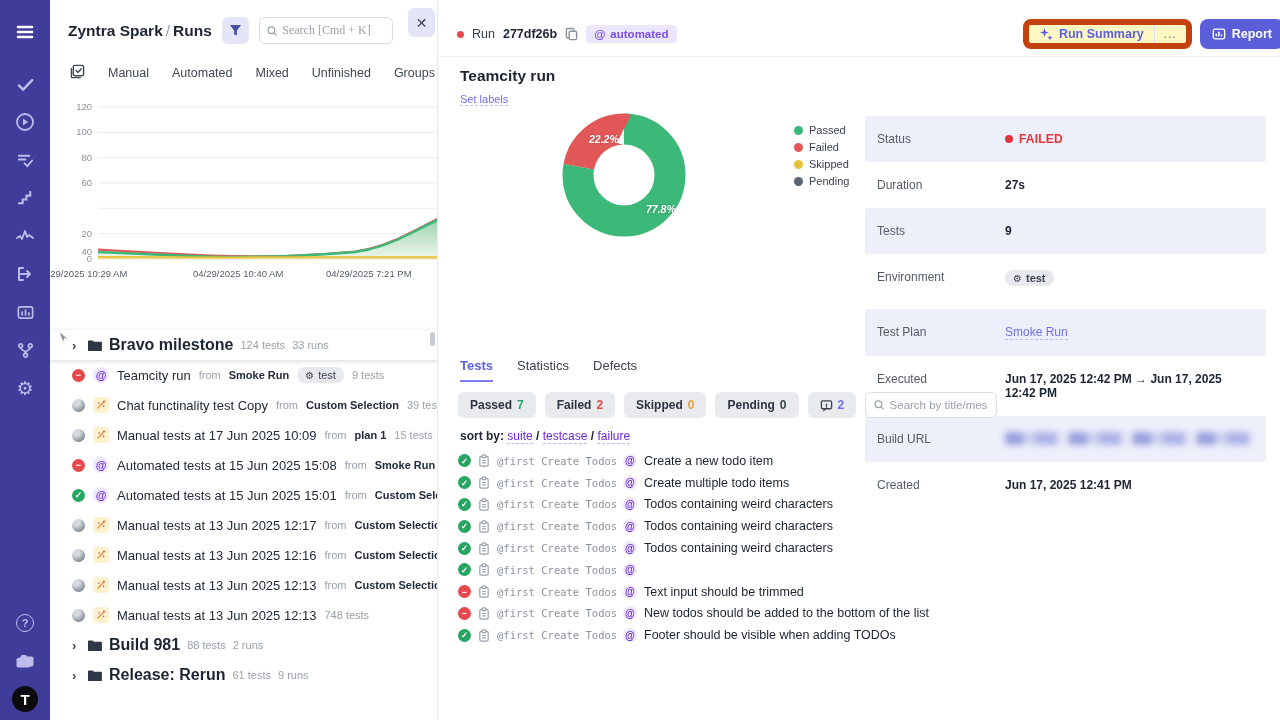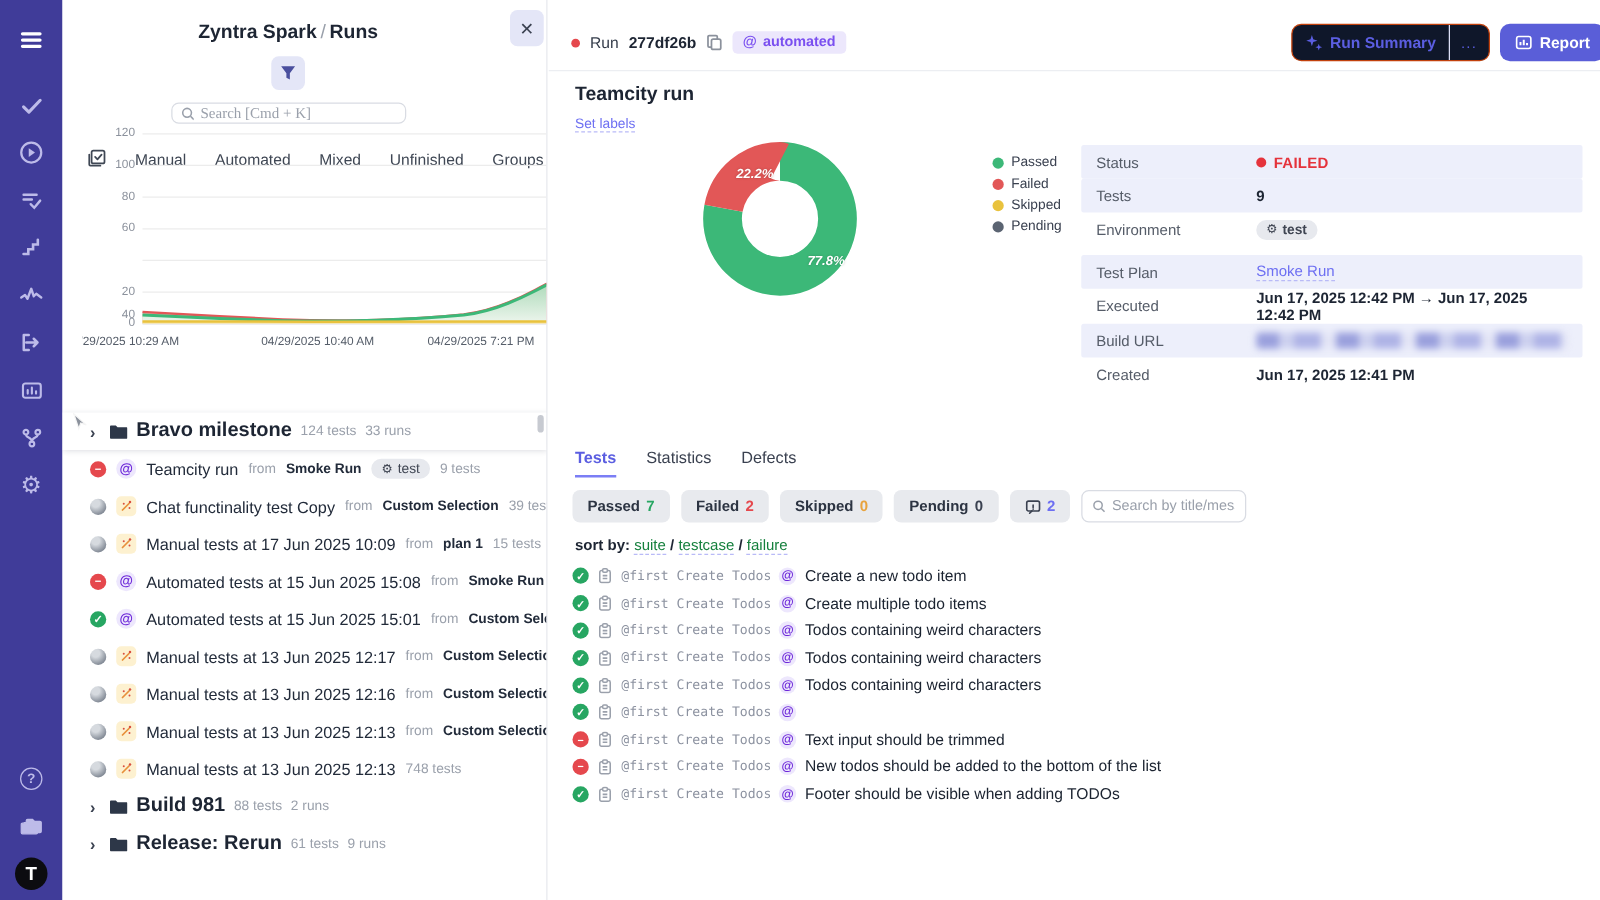--- a/index.html
+++ b/index.html
@@ -15,37 +15,37 @@
   .sb-ico.bright svg { stroke:#ffffff; }
   .sb-bottom { position:absolute; bottom:8px; left:0; width:50px; display:flex; flex-direction:column; align-items:center; }
   .help-circle { width:18px; height:18px; border:1.6px solid #bdbbe9; border-radius:50%;
     color:#bdbbe9; font-size:11px; font-weight:700; display:flex; align-items:center; justify-content:center; }
   .logo-circle { width:26px; height:26px; background:#0c0c10; border-radius:50%; color:#fff;
     font-weight:700; font-size:15px; display:flex; align-items:center; justify-content:center; }
 
   
   .lp { position:absolute; left:50px; top:0; width:388px; height:720px; background:#fff;
     border-right:1px solid #e7e9ee; overflow:hidden; }
-  .lp-header { display:flex; align-items:center; gap:10px; padding:17px 44px 0 18px;flex-direction:column; }
+  .lp-header { display:flex; align-items:center; gap:10px; padding:17px 44px 0 18px; }
   .lp-title { font-size:15.5px; font-weight:700; white-space:nowrap; }
   .lp-title .sep { color:#9aa0ab; font-weight:400; padding:0 3px; }
   .sq-btn { width:27px; height:27px; background:#e4e6f7; border:none; border-radius:6px;
     display:flex; align-items:center; justify-content:center; cursor:pointer; flex:none; }
   .lp-close { position:absolute; right:2px; top:8px; width:27px; height:29px; font-size:14px; color:#3a4150; }
   .search-box { flex:1; height:27px; border:1px solid #d9dce3; border-radius:6px; background:#fff;
     display:flex; align-items:center; padding:0 7px; gap:5px; min-width:0; }
   .search-box input { border:none; outline:none; width:100%; font-size:12px; color:#3a4150;
     font-family:Liberation Serif, serif; background:transparent; }
   .search-box input::placeholder { color:#9aa0ab; }
 
   .lp-tabs { display:flex; align-items:center; gap:23px; margin:20px 0 0 20px; font-size:12.5px; color:#3f4754; }
   .lp-tab { cursor:pointer; white-space:nowrap; }
 
   
-  .chart-wrap { position:absolute; left:16px; top:98px; width:424px; height:190px; overflow:hidden; }
+  .chart-wrap { position:absolute; left:0; top:98px; width:424px; height:190px; overflow:hidden; }
   .ytick { position:absolute; width:40px; text-align:right; font-size:9.5px; color:#8b919c; }
   .xtick { position:absolute; font-size:9.5px; color:#555d69; white-space:nowrap; }
 
   
   .runs { position:absolute; left:0; top:330px; width:388px; }
   .run-row, .folder-row { height:30px; display:flex; align-items:center; gap:8px; padding:0 6px 0 22px;
     cursor:pointer; white-space:nowrap; overflow:hidden; }
   .folder-row { gap:7px; }
   .row-hl { background:#fff; box-shadow:0 1px 5px rgba(30,35,60,.18); position:relative; }
   .st-icon { width:13px; height:13px; border-radius:50%; flex:none; display:flex; align-items:center;
@@ -69,22 +69,22 @@
 
   
   .rp { position:absolute; left:439px; top:12px; width:939px; height:720px; background:#fff;border-radius:29px; }
   .rp-header { height:45px; border-bottom:1px solid #eceef2; display:flex; align-items:center; padding:0 18px; gap:8px; }
   .red-dot { width:7px; height:7px; background:#e5484d; border-radius:50%; flex:none; }
   .run-lbl { font-size:12.5px; color:#333b49; }
   .run-id { font-size:12.5px; font-weight:700; color:#1d2533; }
   .badge-auto { background:#ece7fc; color:#7a4ff0; border-radius:4px; font-size:11.5px; font-weight:600;
     padding:3px 8px; display:inline-flex; gap:5px; align-items:center; }
   .hdr-right { margin-left:auto; display:flex; align-items:center; gap:8px; }
-  .btn-summary { display:flex; align-items:center; border:1px solid #c2410c; border-radius:8px;
-    background:#0f172a; height:30px; overflow:hidden; cursor:pointer; }
+  .btn-summary { display:flex; align-items:center; border:6px solid #c2410c; border-radius:8px;
+    background:#fef9c3; height:30px; overflow:hidden; cursor:pointer; }
   .btn-summary .main { display:flex; align-items:center; gap:6px; padding:0 10px; color:#5b5ee1;
     font-size:12.5px; font-weight:600; }
   .btn-summary .more { border-left:1px solid #dcdff6; padding:0 9px; color:#5b5ee1; font-size:12px;
     letter-spacing:1px; height:100%; display:flex; align-items:center; }
   .btn-report { background:#5a5ed8; color:#fff; border:none; border-radius:8px; height:30px;
     padding:0 12px; font-size:12.5px; font-weight:600; display:flex; align-items:center; gap:6px; cursor:pointer; }
   .btn-ghost { background:#e8e9f6; border:none; border-radius:8px; height:28px; min-width:30px;
     color:#3a4150; font-size:12px; letter-spacing:1px; cursor:pointer; display:flex; align-items:center; justify-content:center; }
 
   .run-title { position:absolute; left:21px; top:55px; font-size:15.5px; font-weight:700; }
@@ -96,21 +96,21 @@
   .pct { position:absolute; color:#fff; font-size:10.5px; font-weight:700; text-shadow:0 0 2px rgba(0,0,0,.25);font-style:italic; }
   .pct-failed { left:29px; top:22px; }
   .pct-passed { left:86px; top:92px; }
   .legend { position:absolute; left:355px; top:112px; display:flex; flex-direction:column; gap:5px; }
   .lg-item { display:flex; align-items:center; gap:6px; font-size:11px; color:#3a4150; }
   .lg-dot { width:9px; height:9px; border-radius:50%; flex:none; }
 
   
   .fields { position:absolute; left:426px; top:104px; width:401px; font-size:12px; }
   .f-group + .f-group { margin-top:7px; }
-  .f-row { display:flex; align-items:center; min-height:27px; padding:0 12px; border-radius:2px; }
+  .f-row { display:flex; align-items:flex-start; min-height:27px; padding:16px 12px; border-radius:2px; }
   .f-row.alt { background:#edeffb; }
   .f-label { width:128px; color:#555c68; flex:none; }
   .f-value { font-weight:600; color:#1d2533; display:flex; align-items:center; gap:6px; min-width:0; }
   .failed-txt { color:#e5333c; font-weight:700; letter-spacing:.2px; }
   .dot-failed { width:8px; height:8px; background:#e5333c; border-radius:50%; }
   .plan-link { color:#6d6ff2; font-weight:400; border-bottom:1px dashed #b9baf7; cursor:pointer; }
   .redacted { width:320px; height:13px; border-radius:3px; filter:blur(3px);
     background:repeating-linear-gradient(90deg,#9aa0dd 0 18px,#cdd1ef 18px 30px,#aeb3e6 30px 52px,#e3e5f6 52px 64px); }
 
   
@@ -122,21 +122,21 @@
   .chip { background:#e8eaee; border-radius:6px; height:26px; display:flex; align-items:center; gap:5px;
     padding:0 12px; font-size:12px; font-weight:600; color:#2c3442; cursor:pointer; }
   .c-green { color:#27a662; } .c-red { color:#e5484d; } .c-orange { color:#e8a33d; }
   .c-dark { color:#3a4150; } .c-purple { color:#6d6ff2; }
   .chip-search { background:#fff; border:1px solid #d9dce3; font-weight:400; width:132px; padding:0 8px; }
   .chip-search input { border:none; outline:none; width:100%; font-size:11.5px; background:transparent;
     font-family:"Liberation Sans",sans-serif; color:#3a4150; }
   .chip-search input::placeholder { color:#9aa0ab; }
 
   .sort-row { position:absolute; left:21px; top:417px; font-size:12px; color:#1d2533; font-weight:600; }
-  .sort-link { color:#15803d; font-weight:400; border-bottom:1px dashed #b9baf7; cursor:pointer; }
+  .sort-link { color:#6d28d9; font-weight:400; border-bottom:1px dashed #b9baf7; cursor:pointer; }
   .sort-sep { color:#1d2533; font-weight:600; }
 
   .tests { position:absolute; left:19px; top:438px; width:800px; }
   .t-row { height:21.8px; display:flex; align-items:center; gap:7px; cursor:pointer; white-space:nowrap; }
   .t-st { width:13px; height:13px; border-radius:50%; flex:none; display:flex; align-items:center;
     justify-content:center; color:#fff; font-size:8.5px; font-weight:700; }
   .t-suite { font-family:"DejaVu Sans Mono", monospace; font-size:10.5px; color:#8c92a0; width:119px;
     overflow:hidden; flex:none; }
   .t-at { width:14px; height:14px; border-radius:50%; background:#ede7fd; color:#6d28d9; font-size:10px;
     font-weight:700; display:flex; align-items:center; justify-content:center; flex:none; }
@@ -549,20 +549,24 @@
 
   <div class="fields">
     <div class="f-group">
       <div class="f-row alt">
         <span class="f-label">Status</span>
         <span class="f-value">
             <span class="dot-failed"></span>
             <span class="failed-txt">FAILED</span>
           </span>
       </div>
+      <div class="f-row">
+        <span class="f-label">Duration</span>
+        <span class="f-value">27s</span>
+      </div>
       <div class="f-row alt">
         <span class="f-label">Tests</span>
         <span class="f-value">9</span>
       </div>
       <div class="f-row">
         <span class="f-label">Environment</span>
         <span class="f-value">
             <span class="env-pill">
               <span style="font-family:'DejaVu Sans',sans-serif;font-size:10px;">⚙</span>
               <span>test</span>

